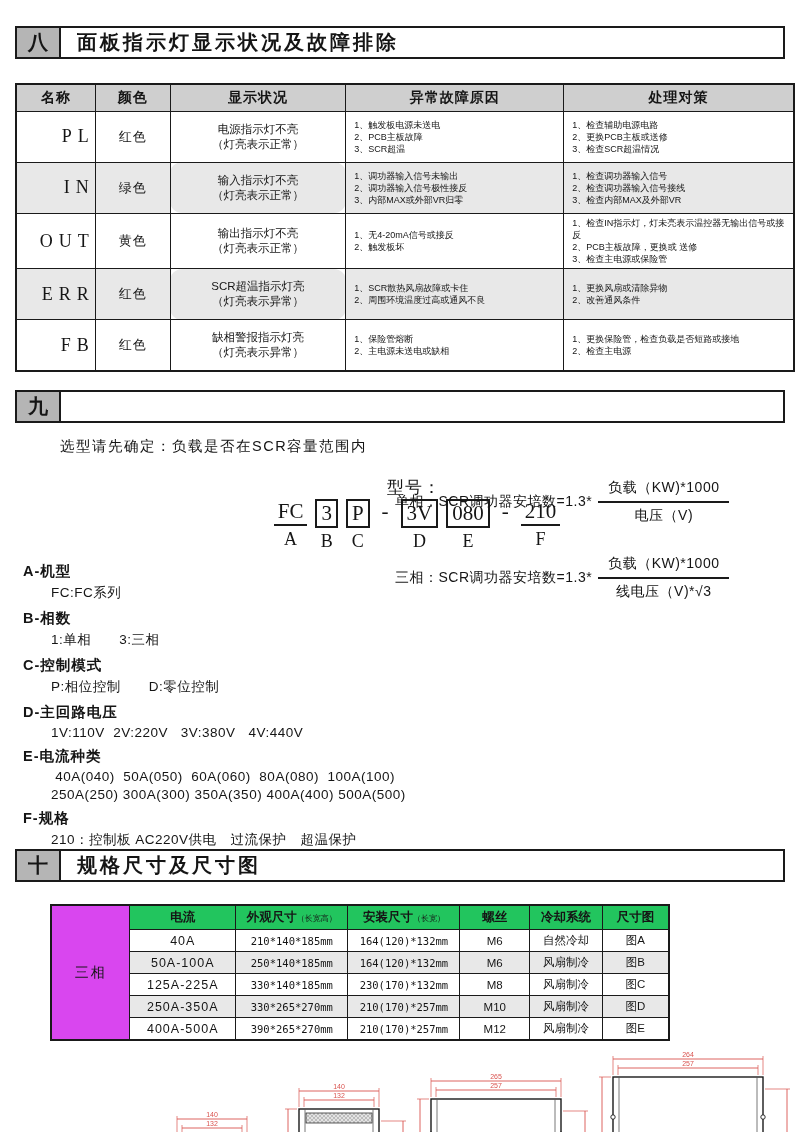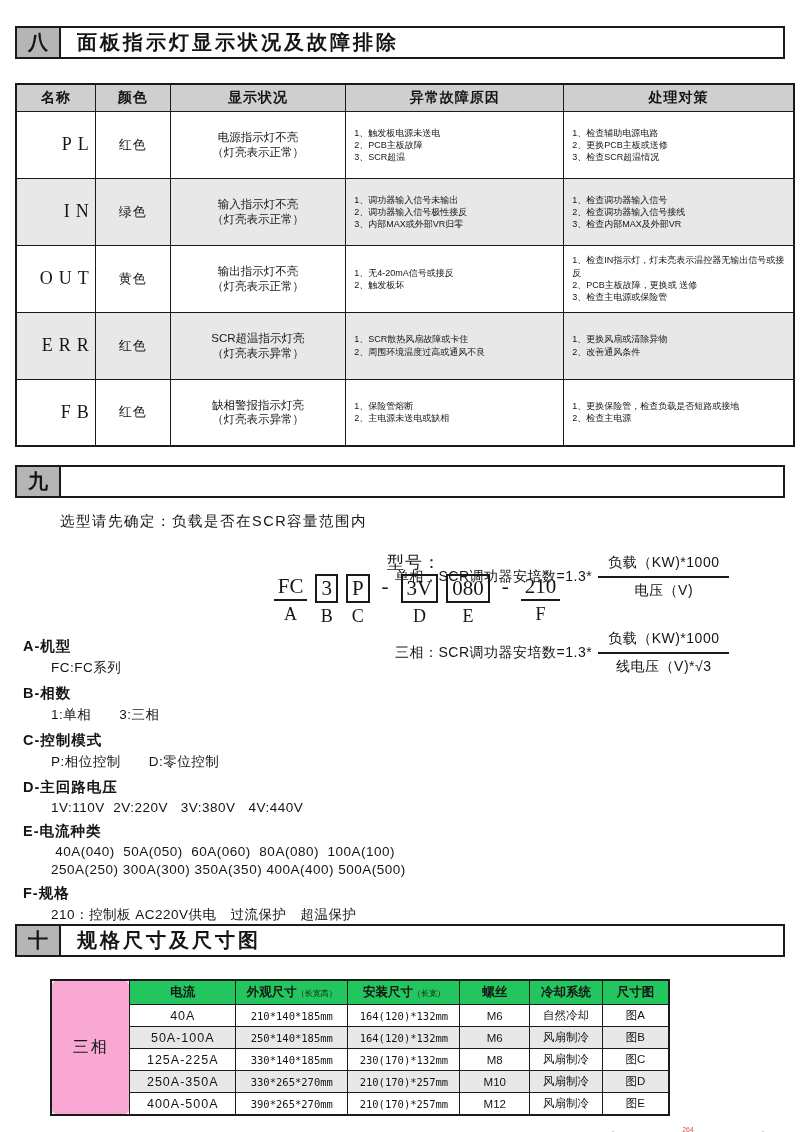--- a/index.html
+++ b/index.html
@@ -21,21 +21,21 @@
   .sec-title { flex:1; display:flex; align-items:center; padding-left:16px; font-size:20px; font-weight:bold; letter-spacing:3px; }
 
   
   table { border-collapse: collapse; }
   .ind-table { width:780px; margin:24px auto 0 auto; border:2px solid #1a1a1a; table-layout:fixed; }
   .ind-table th, .ind-table td { border:1px solid #1a1a1a; vertical-align:middle; }
   .ind-table th { background:#cfcfcf; font-size:14px; font-weight:bold; padding:4px 2px; letter-spacing:1px; }
   .ind-table tr.shade td { background:#e8e8e8; }
   .td-name { text-align:right; font-family:"Liberation Serif","DejaVu Serif",serif; font-size:18px; letter-spacing:6px; }
   .td-color { text-align:center; font-size:13px; letter-spacing:1px; }
-  .td-status { text-align:center; font-size:11.5px; line-height:1.3; padding:18px 0; }
+  .td-status { text-align:center; font-size:11.5px; line-height:1.3; padding:10px 0;border-radius:12px; }
   .td-list { font-size:9px; line-height:1.35; padding:3px 4px 3px 8px; }
   .td-list div { white-space:normal; }
 
   
   .sel-area { position:relative; min-height:372px; }
   .sel-note { margin:14px 0 0 45px; font-size:14.5px; letter-spacing:1.5px; }
   .model-line { margin:16px 0 10px 28px; display:flex; align-items:center;flex-direction:column; }
   .model-label { font-size:17px; letter-spacing:1px; padding-top:4px; }
   .segs { display:flex; align-items:flex-start; margin-left:6px; }
   .seg { display:flex; flex-direction:column; align-items:center; margin:0 4px; }
@@ -53,21 +53,21 @@
   .frac .den { padding-top:4px; }
 
   
   .spec-table { width:620px; margin:22px 0 0 35px; border:2px solid #1a1a1a; table-layout:fixed; }
   .spec-table th, .spec-table td { border:1px solid #1a1a1a; padding:3px 1px; text-align:center; }
   .spec-table th { background:#22c55e; font-size:12.5px; font-weight:bold; }
   .spec-table th .sub { font-size:8px; font-weight:normal; }
   .spec-table td { font-size:11.5px; }
   .spec-table td.mono { font-family:"DejaVu Sans Mono","Liberation Mono",monospace; font-size:10.5px; }
   .spec-table tr.shade td { background:#e8e8e8; }
-  .spec-table td.phase { background:#f9a8d4; font-size:16px; letter-spacing:2px;border-radius:8px; }
+  .spec-table td.phase { background:#d946ef; font-size:14px; letter-spacing:2px; }
   .spec-table td.cur { font-size:12.5px; letter-spacing:1px; }
 
   
   .figs { display:flex; align-items:flex-end; justify-content:space-between; margin:10px 18px 0 20px; }
   .figure { display:flex; flex-direction:column; align-items:center; }
   svg text.dim { fill:#d9534f; font-size:7px; font-family:"Liberation Sans",sans-serif; }
 </style>
 </head>
 <body>
 

